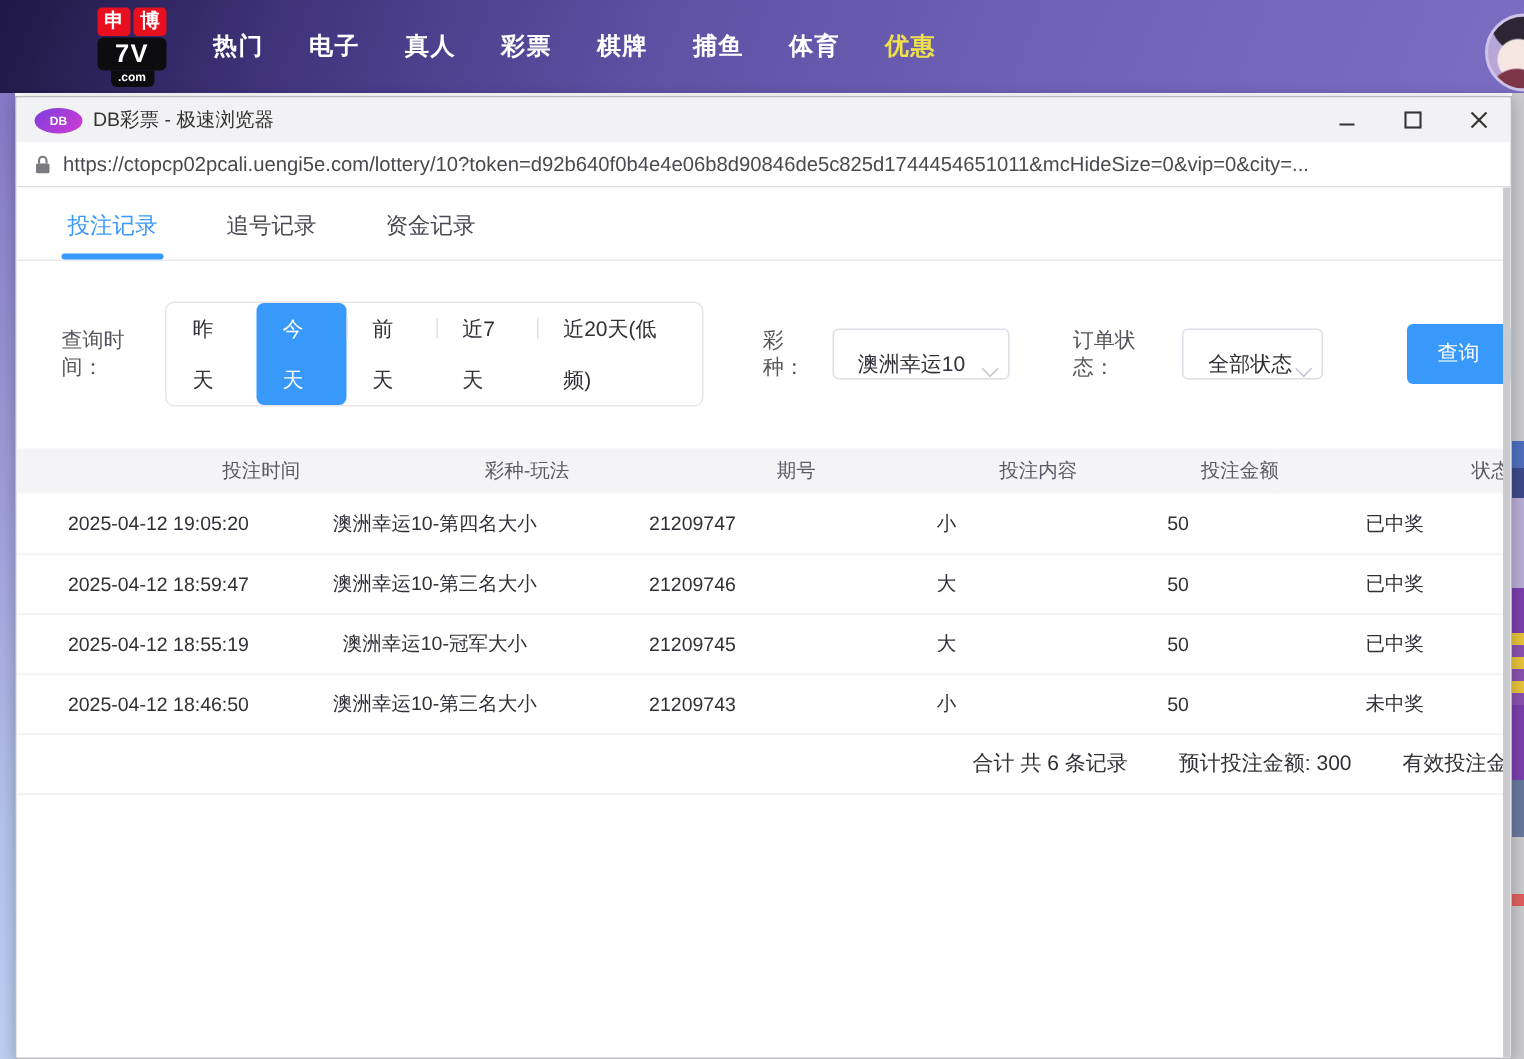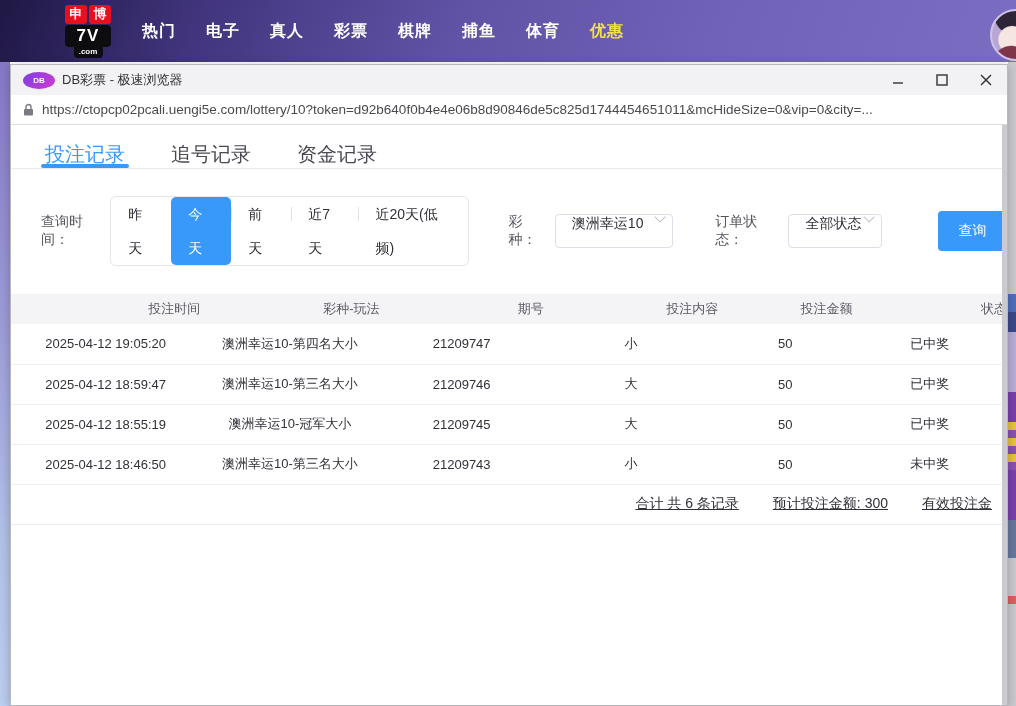--- a/index.html
+++ b/index.html
@@ -49,48 +49,48 @@
   .win-btn { width:14px; height:14px; display:flex; align-items:center; justify-content:center; cursor:pointer; }
   .urlbar { height:30px; background:#fff; border-bottom:1px solid #dcdcdf; display:flex; align-items:center;
     padding:0 12px; gap:8px; cursor:text; }
   .url-text { font-size:13.5px; color:#4a4a4e; white-space:nowrap; overflow:hidden; }
 
   
   .content { position:relative; height:580px; background:#fff; }
   .scroll-track { position:absolute; right:0; top:0; bottom:0; width:5px; background:#cbcbcf; cursor:pointer; }
 
   .tab-bar { display:flex; gap:46px; padding:16px 0 0 34px; border-bottom:1px solid #e9e9ee; }
-  .tab { font-size:20px; color:#4a4a55; position:relative; cursor:pointer; }
+  .tab { font-size:15px; color:#4a4a55; padding-bottom:13px; position:relative; cursor:pointer; }
   .tab.active { color:#3999fb; }
   .tab.active::after { content:''; position:absolute; left:-4px; right:-4px; bottom:0; height:4px;
     border-radius:3px; background:#3999fb; }
 
   .filters { display:flex; align-items:center; margin:27px 0 0 30px; }
   .flabel { font-size:14px; color:#55555e; }
   .time-group { display:flex; border:1px solid #e6e6ea; border-radius:6px; overflow:hidden; margin-left:2px; }
   .time-opt { position:relative; padding:0 17px; line-height:34px; font-size:14px; color:#303138; cursor:pointer; }
   .time-opt.div::before { content:''; position:absolute; left:0; top:10px; width:1px; height:14px; background:#dfe2e8; }
   .time-opt.active { background:#3999fb; color:#fff; border-radius:5px; }
-  .select { height:34px; border:1px solid #dcdfe6; border-radius:4px; display:flex; align-items:flex-start;
+  .select { height:34px; border:1px solid #dcdfe6; border-radius:4px; display:flex; align-items:flex-end;
     justify-content:space-between; padding:0 10px 0 16px; font-size:14px; color:#303138; cursor:pointer; }
   .select.lottery { width:122px; margin-left:6px; }
   .select.status { width:96px; margin-left:6px; }
   .chev { width:8px; height:8px; border-right:1.5px solid #c0c4cc; border-bottom:1.5px solid #c0c4cc;
     transform:rotate(45deg) translateY(-3px); }
   .gap1 { margin-left:40px; } .gap2 { margin-left:42px; }
   .search-btn { margin-left:56px; width:72px; height:40px; background:#3999fb; color:#fff; border:none;
     border-radius:4px; font-size:14px; cursor:pointer; font-family:inherit; }
 
   table.bets { width:100%; border-collapse:collapse; table-layout:fixed; margin-top:28px; }
   table.bets th { height:30px; background:#f4f4f6; font-size:13px; font-weight:normal; color:#5a5a64; text-align:right; }
   table.bets td { height:40px; font-size:13px; color:#303138; text-align:center; border-bottom:1px solid #f0f0f3; }
   td.status-won { color:#e03636; }
 
   .summary { height:40px; display:flex; align-items:center; justify-content:flex-end; gap:34px;
-    border-bottom:1px solid #ececf0; padding-right:15px; font-size:14px; color:#303138; overflow:hidden;text-decoration:underline; }
+    border-bottom:1px solid #ececf0; padding-right:2px; font-size:14px; color:#303138; overflow:hidden; }
   .summary .sum-item { white-space:nowrap; }
 </style>
 </head>
 <body>
 
 <div class="screen">
 
   <div class="site-topbar">
     <div class="logo">
       <div class="logo-row">

